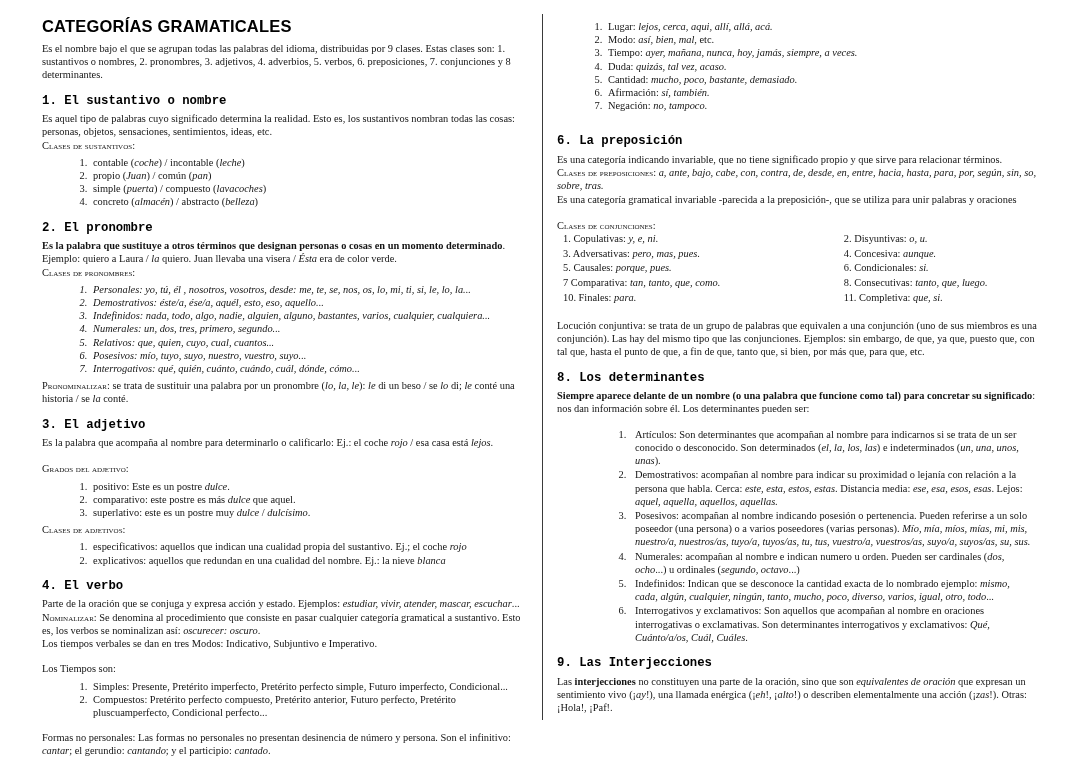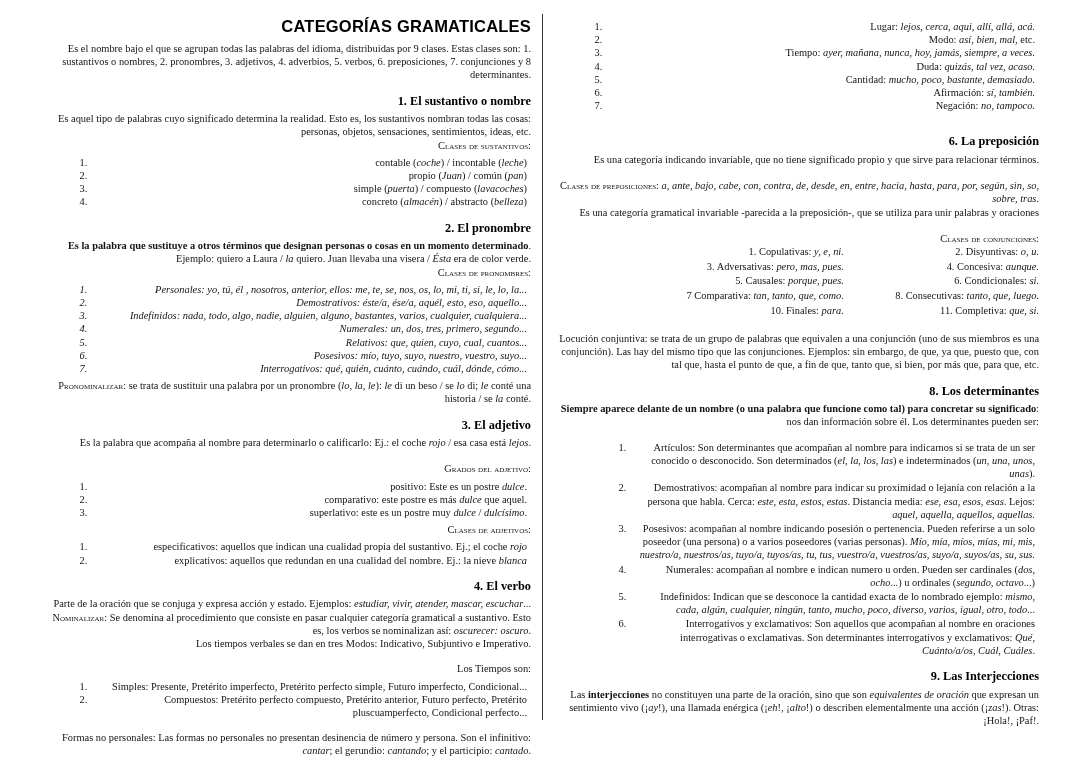--- a/index.html
+++ b/index.html
@@ -1,32 +1,32 @@
 <!DOCTYPE html>
 <html><head>
 <meta charset="utf-8">
 <style>
   html, body { margin:0; padding:0; }
   body {
     width:1080px; height:763px; background:#ffffff;
     font-family:"Liberation Serif", serif; color:#141414;
   }
-  .page { position:relative; width:1080px; height:763px; background:#ffffff; overflow:hidden;text-align:right; }
+  .page { position:relative; width:1080px; height:763px; background:#ffffff; overflow:hidden; }
   .column { position:absolute; top:16px; font-size:10.4px; line-height:1.27; }
   .col-left  { left:42px;  width:489px; }
   .col-right { left:557px; width:482px; }
   .divider { position:absolute; left:542px; top:14px; height:706px; width:1px; background:#3a3a3a; }
 
   .doc-title {
     font-family:"Liberation Sans","DejaVu Sans",sans-serif;
     font-size:16.5px; font-weight:700; letter-spacing:.2px;
     margin:0 0 5px 0; color:#000;
   }
   .section-heading {
-    font-family:Liberation Serif, serif;
+    font-family:Liberation Mono, monospace;
     font-size:12.3px; font-weight:700; margin:12px 0 3px 0; color:#000;
   }
   .para { margin:0; }
   .sc-label { margin:0; font-variant:small-caps; }
   .sc { font-variant:small-caps; }
 
   ol.num-list { margin:4px; padding:0 0 0 44px; }
   ol.num-list li { padding-left:3px; }
   ol.num-list.italic { font-style:italic; }
   ol.num-list.wide { padding-left:68px; }
@@ -48,21 +48,21 @@
       <ol class="num-list">
         <li>contable (<i>coche</i>) / incontable (<i>leche</i>)</li>
         <li>propio (<i>Juan</i>) / común (<i>pan</i>)</li>
         <li>simple (<i>puerta</i>) / compuesto (<i>lavacoches</i>)</li>
         <li>concreto (<i>almacén</i>) / abstracto (<i>belleza</i>)</li>
       </ol>
       <h2 class="section-heading">2. El pronombre</h2>
       <p class="para"><b>Es la palabra que sustituye a otros términos que designan personas o cosas en un momento determinado</b>.<br>Ejemplo: quiero a Laura / <i>la</i> quiero. Juan llevaba una visera / <i>Ésta</i> era de color verde.</p>
       <p class="sc-label">Clases de pronombres:</p>
       <ol class="num-list italic">
-        <li>Personales: yo, tú, él , nosotros, anterior, ellos: me, te, se, nos, os, lo, mi, ti, si, le, lo, la...</li>
+        <li>Personales: yo, tú, él , nosotros, vosotros, desde: me, te, se, nos, os, lo, mi, ti, si, le, lo, la...</li>
         <li>Demostrativos: éste/a, ése/a, aquél, esto, eso, aquello...</li>
         <li>Indefinidos: nada, todo, algo, nadie, alguien, alguno, bastantes, varios, cualquier, cualquiera...</li>
         <li>Numerales: un, dos, tres, primero, segundo...</li>
         <li>Relativos: que, quien, cuyo, cual, cuantos...</li>
         <li>Posesivos: mío, tuyo, suyo, nuestro, vuestro, suyo...</li>
         <li>Interrogativos: qué, quién, cuánto, cuándo, cuál, dónde, cómo...</li>
       </ol>
       <p class="para"><span class="sc">Pronominalizar:</span> se trata de sustituir una palabra por un pronombre (<i>lo, la, le</i>): <i>le</i> di un beso / se <i>lo</i> di; <i>le</i> conté una historia / se <i>la</i> conté.</p>
       <h2 class="section-heading">3. El adjetivo</h2>
       <p class="para">Es la palabra que acompaña al nombre para determinarlo o calificarlo: Ej.: el coche <i>rojo</i> / esa casa está <i>lejos</i>.</p>
@@ -94,21 +94,21 @@
         <li>Lugar: <i>lejos, cerca, aqui, allí, allá, acá.</i></li>
         <li>Modo: <i>así, bien, mal</i>, etc.</li>
         <li>Tiempo: <i>ayer, mañana, nunca, hoy, jamás, siempre, a veces.</i></li>
         <li>Duda: <i>quizás, tal vez, acaso.</i></li>
         <li>Cantidad: <i>mucho, poco, bastante, demasiado.</i></li>
         <li>Afirmación: <i>sí, también.</i></li>
         <li>Negación: <i>no, tampoco.</i></li>
       </ol>
       <h2 class="section-heading" style="margin-top: 22px;">6. La preposición</h2>
       <p class="para">Es una categoría indicando invariable, que no tiene significado propio y que sirve para relacionar términos.</p>
-      <p class="para" style="margin-top: 13px;"><span class="sc">Clases de preposiciones:</span> <i>a, ante, bajo, cabe, con, contra, de, desde, en, entre, hacia, hasta, para, por, según, sin, so, sobre, tras.</i></p>
+      <p class="para" style=""><span class="sc">Clases de preposiciones:</span> <i>a, ante, bajo, cabe, con, contra, de, desde, en, entre, hacia, hasta, para, por, según, sin, so, sobre, tras.</i></p>
       <p class="para">Es una categoría gramatical invariable -parecida a la preposición-, que se utiliza para unir palabras y oraciones</p>
       <p class="sc-label" style="margin-top: 13px;">Clases de conjunciones:</p>
       <div class="pairs">
         <div class="pair-cell">1. Copulativas: <i>y, e, ni.</i></div>
         <div class="pair-cell">2. Disyuntivas: <i>o, u.</i></div>
         <div class="pair-cell">3. Adversativas: <i>pero, mas, pues.</i></div>
         <div class="pair-cell">4. Concesiva: <i>aunque.</i></div>
         <div class="pair-cell">5. Causales: <i>porque, pues.</i></div>
         <div class="pair-cell">6. Condicionales: <i>si.</i></div>
         <div class="pair-cell">7 Comparativa: <i>tan, tanto, que, como.</i></div>

